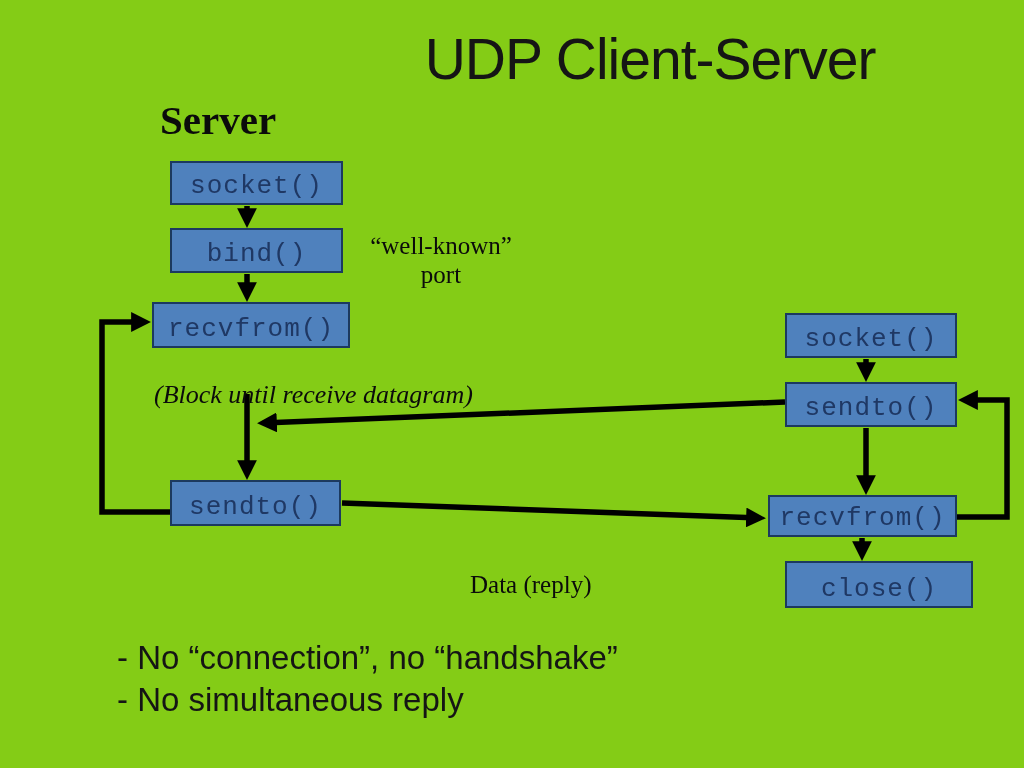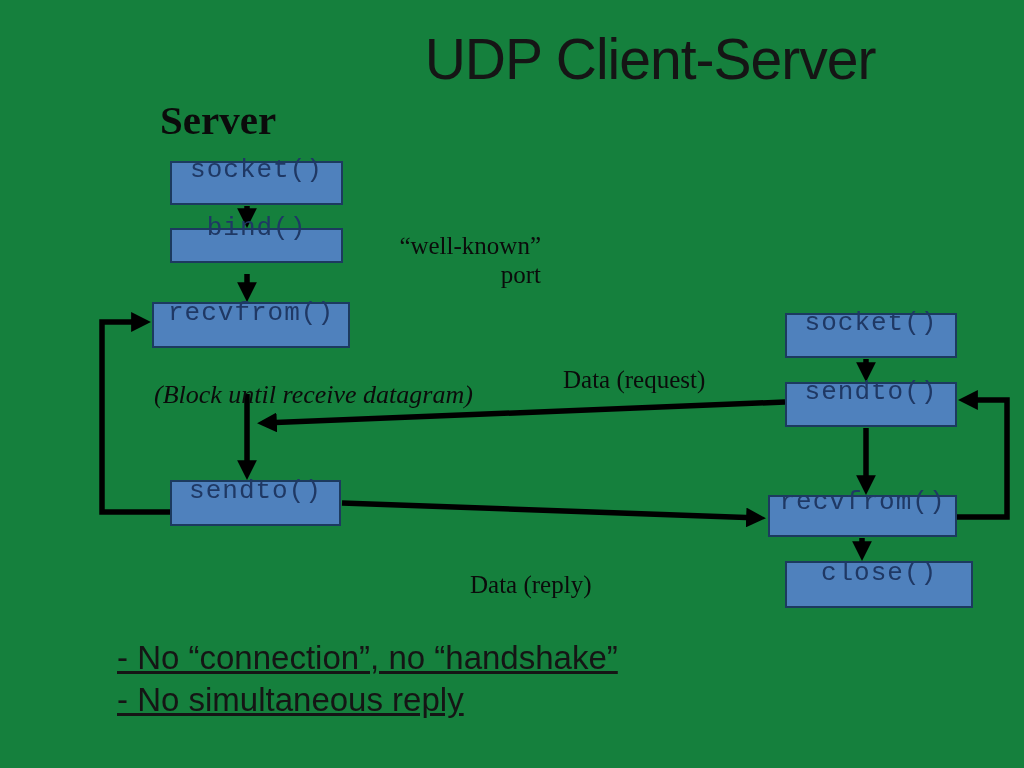--- a/index.html
+++ b/index.html
@@ -1,60 +1,60 @@
 <!DOCTYPE html>
 <html><head>
 <meta charset="utf-8">
 <style>
   html,body{margin:0;padding:0;background:#ffffff;}
   .stage{
-    position:relative;width:1024px;height:768px;background:#15803d;
+    position:relative;width:1024px;height:768px;background:#84cc16;
     overflow:hidden;font-family:"Liberation Sans",sans-serif;color:#111;
   }
   .connectors{position:absolute;left:0;top:0;width:1024px;height:768px;}
 
   .slide-title{
     position:absolute;left:250px;top:26px;width:800px;text-align:center;
     font-size:57px;line-height:66px;letter-spacing:-1px;color:#151515;
     font-family:"Liberation Sans",sans-serif;
   }
   .col-heading{
     position:absolute;font-family:"Liberation Serif",serif;font-weight:bold;
     font-size:41px;line-height:44px;color:#0b0b0b;text-align:left;width:200px;
   }
   .server-heading{left:160px;top:98px;}
   .client-heading{left:768px;top:250px;}
 
   .node{
     position:absolute;background:#4f81bd;border:2px solid #1c3a5f;
     box-sizing:border-box;display:flex;align-items:flex-end;justify-content:center;
     font-family:"Liberation Mono","DejaVu Sans Mono",monospace;
-    font-size:26px;color:#1f3864;padding-bottom:18px;letter-spacing:1px;
+    font-size:26px;color:#1f3864;padding-bottom:2px;letter-spacing:1px;
   }
   #sv-socket  {left:170px;top:161px;width:173px;height:44px;}
-  #sv-bind    {left:170px;top:228px;width:173px;height:35px;}
+  #sv-bind    {left:170px;top:228px;width:173px;height:45px;}
   #sv-recvfrom{left:152px;top:302px;width:198px;height:46px;}
   #sv-sendto  {left:170px;top:480px;width:171px;height:46px;}
   #cl-socket  {left:785px;top:313px;width:172px;height:45px;}
   #cl-sendto  {left:785px;top:382px;width:172px;height:45px;}
   #cl-recvfrom{left:768px;top:495px;width:189px;height:42px;}
   #cl-close   {left:785px;top:561px;width:188px;height:47px;}
 
   .serif-label{
     position:absolute;font-family:"Liberation Serif",serif;font-size:25px;
     color:#0b0b0b;white-space:nowrap;
   }
-  .well-known{left:341px;top:231px;width:200px;text-align:right;line-height:29px;white-space:normal;}
+  .well-known{left:341px;top:231px;width:200px;text-align:center;line-height:29px;white-space:normal;}
   .block-note{left:154px;top:380px;font-style:italic;font-size:26px;}
   .data-request{left:563px;top:366px;}
   .data-reply{left:470px;top:571px;}
 
   .notes{
     position:absolute;left:117px;top:637px;font-size:33px;line-height:42px;
-    color:#151515;font-family:"Liberation Sans",sans-serif;text-decoration:underline;
+    color:#151515;font-family:"Liberation Sans",sans-serif;
   }
 </style>
 </head>
 <body>
 
 <div class="stage">
 
   <svg class="connectors" viewBox="0 0 1024 768" xmlns="http://www.w3.org/2000/svg">
     <defs>
       <marker id="ah" viewBox="0 0 10 10" refX="7" refY="5" markerWidth="3.6" markerHeight="3.6" orient="auto">
@@ -89,21 +89,20 @@
   <div class="node" id="cl-recvfrom">recvfrom()</div>
   <div class="node" id="cl-close">close()</div>
 
   <div class="serif-label well-known">
     <div>“well-known”</div>
     <div>port</div>
   </div>
 
   <div class="serif-label block-note">(Block until receive datagram)</div>
 
-  <div class="serif-label data-request">Data (request)</div>
 
   <div class="serif-label data-reply">Data (reply)</div>
 
   <div class="notes">
     <div>- No “connection”, no “handshake”</div>
     <div>- No simultaneous reply</div>
   </div>
 
 </div>
 

